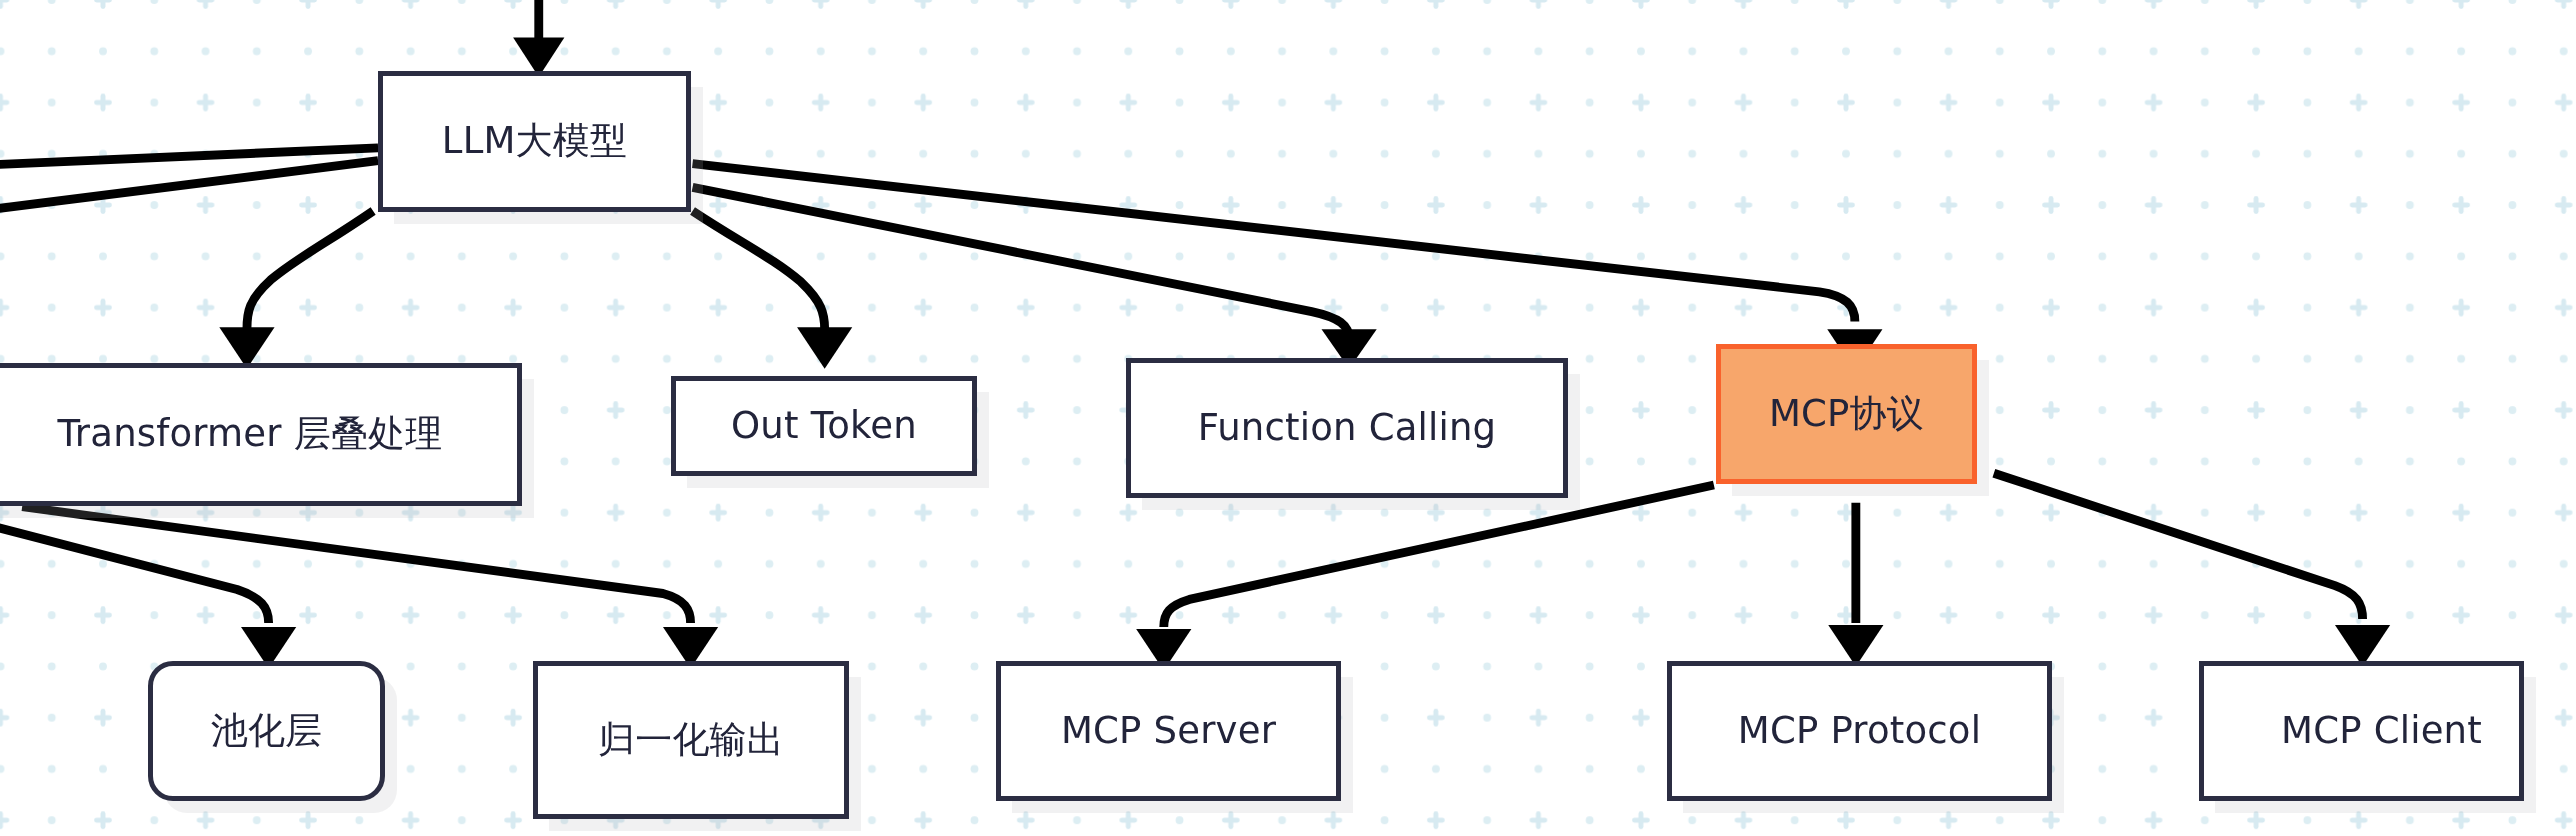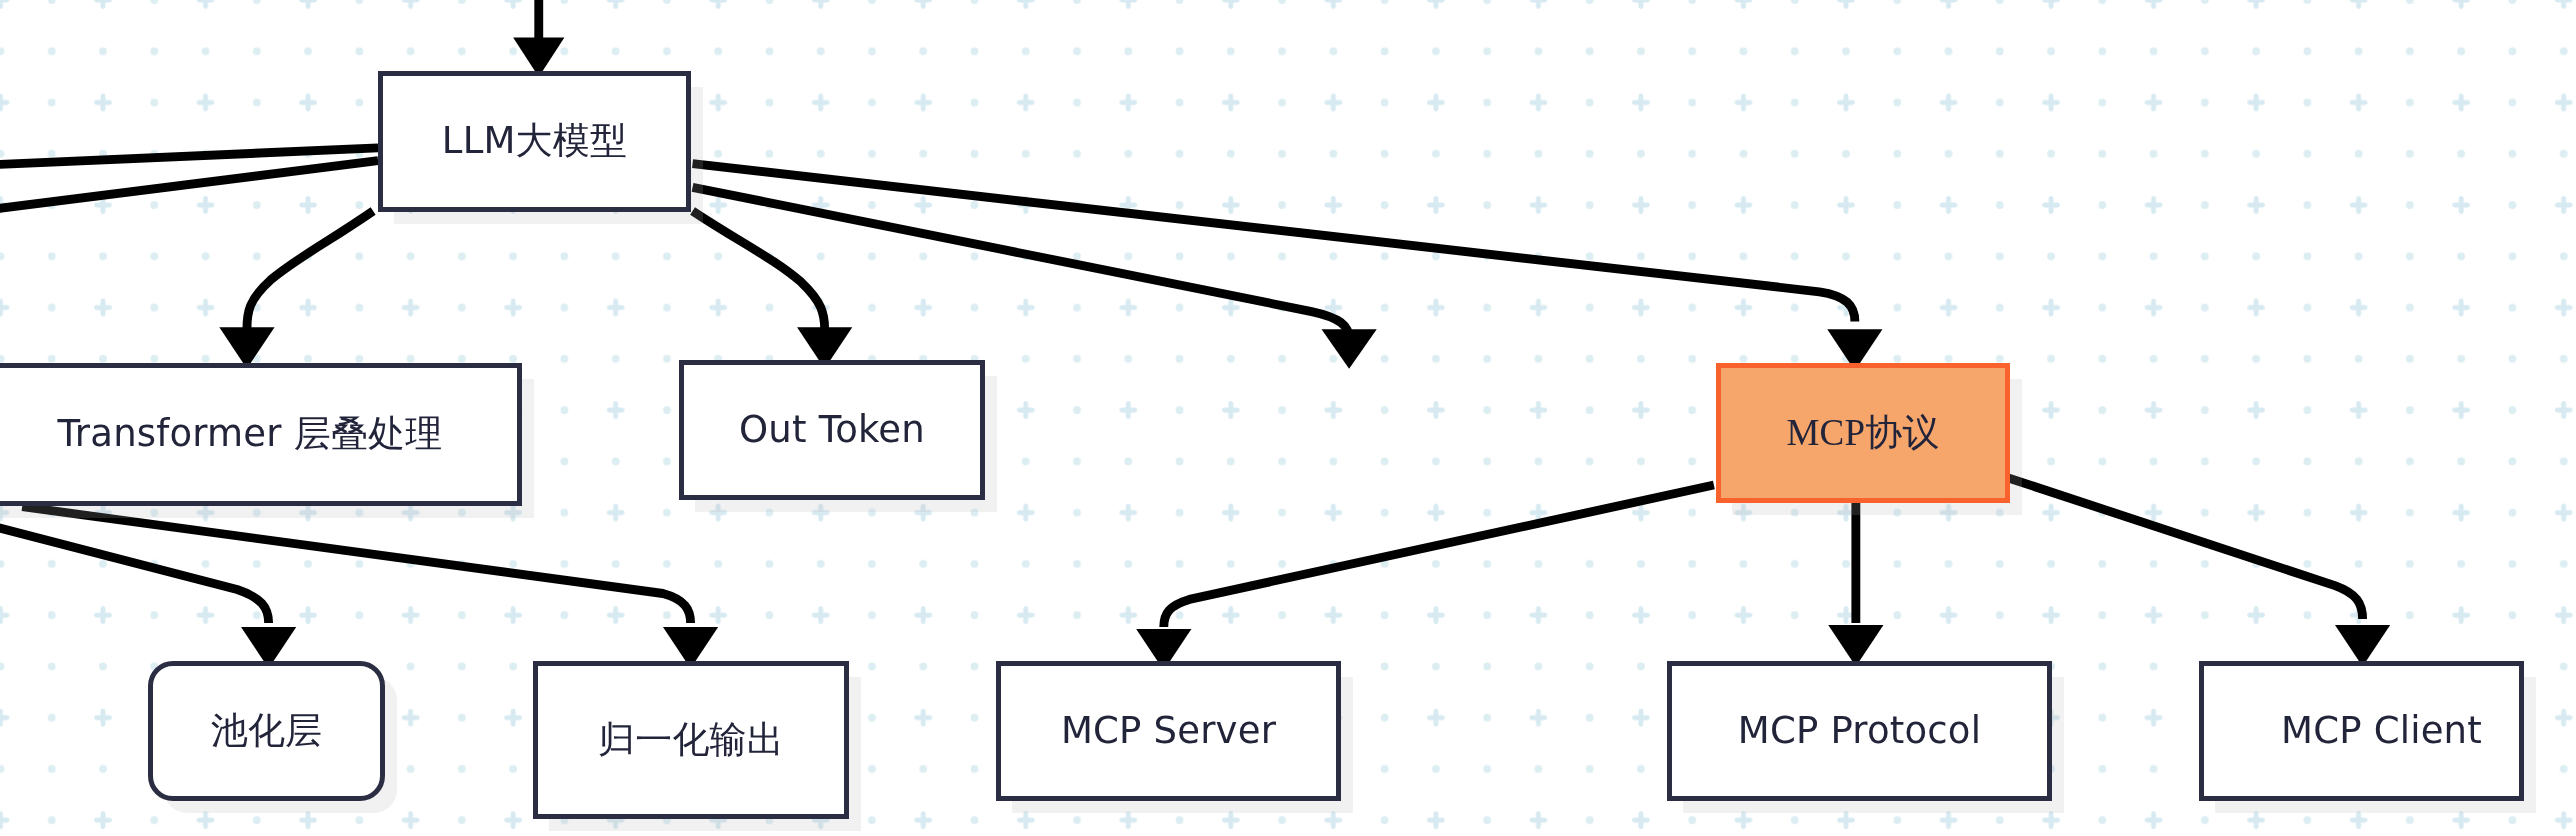--- a/index.html
+++ b/index.html
@@ -140,26 +140,29 @@
   <div id="nodes-layer">
 
     <div class="node" style="left:378px; top:71px; width:313px; height:141px;">
       <span class="label">LLM大模型</span>
     </div>
 
     <div class="node" style="left:-22px; top:363px; width:544px; height:143px;">
       <span class="label">Transformer 层叠处理</span>
     </div>
 
-    <div class="node" style="left:671px; top:360px; width:306px; height:140px;margin-left:8px;">
+    <div class="node" style="left:671px; top:376px; width:306px; height:100px;">
       <span class="label">Out Token</span>
     </div>
 
+    <div class="node" style="left:1126px; top:358px; width:442px; height:140px;">
+      <span class="label">Function Calling</span>
+    </div>
 
-    <div class="node accent" style="left:1716px; top:363px; width:294px; height:140px;font-family:Liberation Serif, serif;">
+    <div class="node accent" style="left:1716px; top:344px; width:261px; height:140px;">
       <span class="label">MCP协议</span>
     </div>
 
     <div class="node" style="left:148px; top:661px; width:237px; height:140px;border-radius:25px;">
       <span class="label">池化层</span>
     </div>
 
     <div class="node" style="left:533px; top:661px; width:316px; height:158px;">
       <span class="label">归一化输出</span>
     </div>

